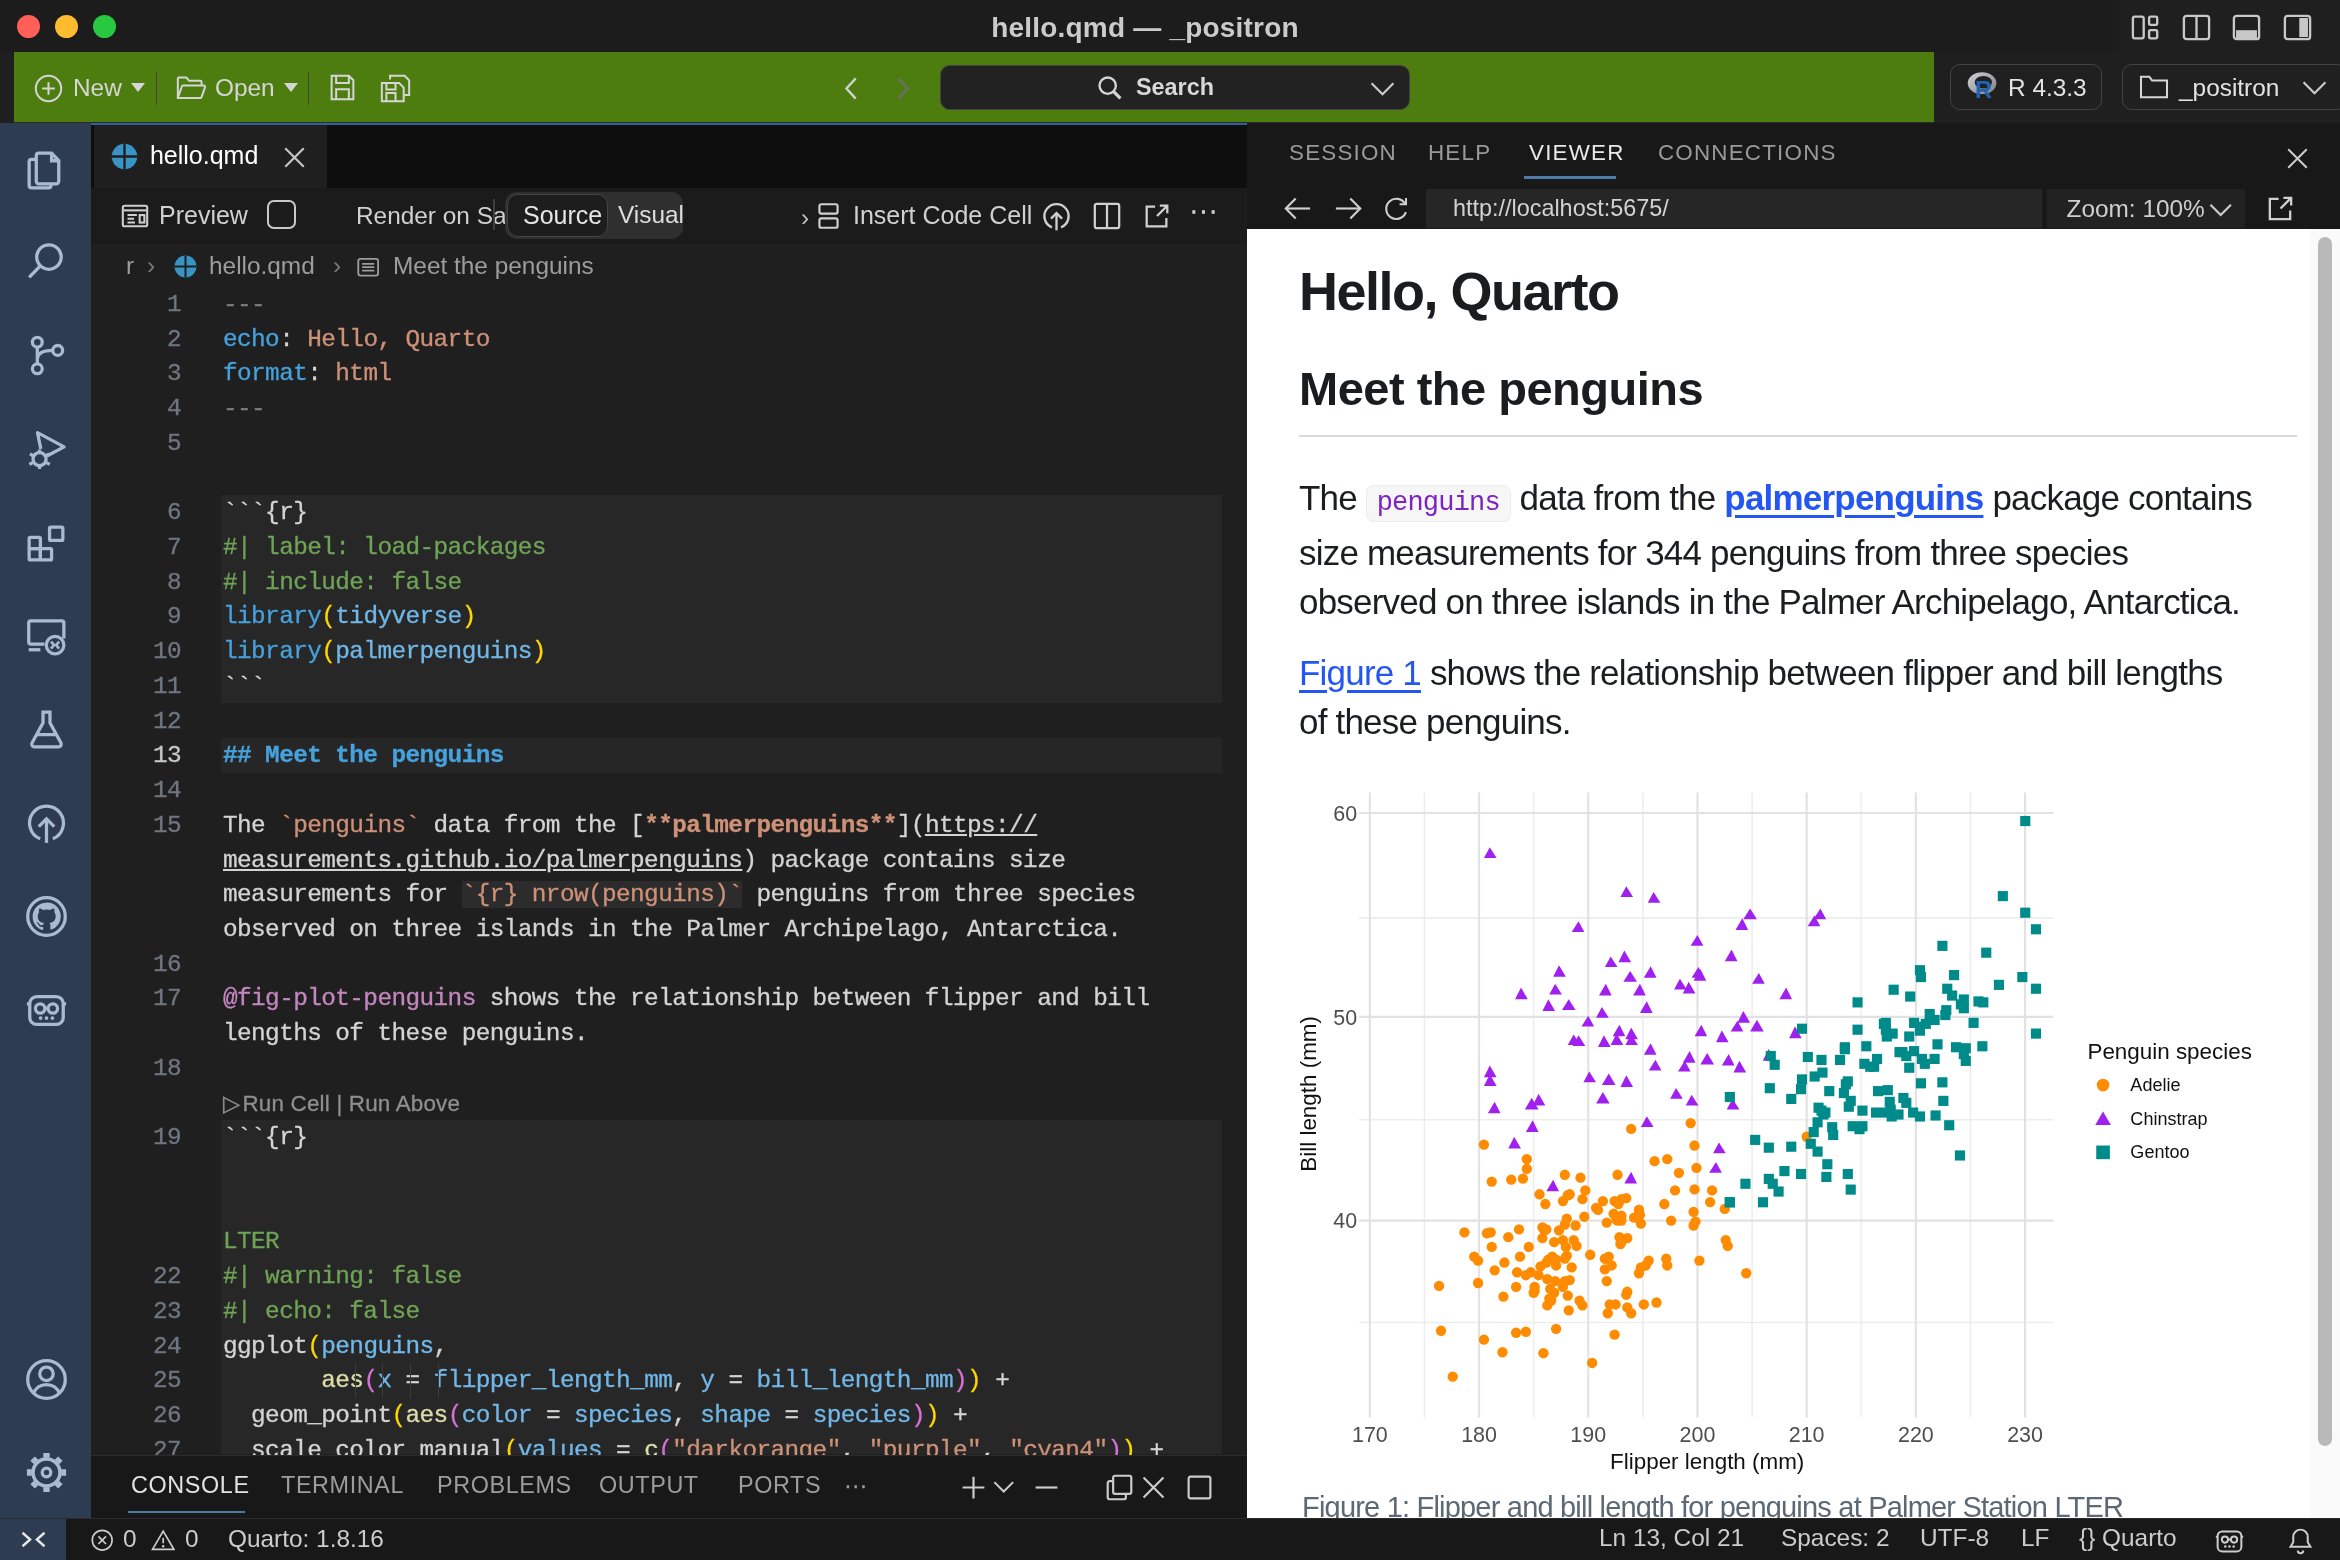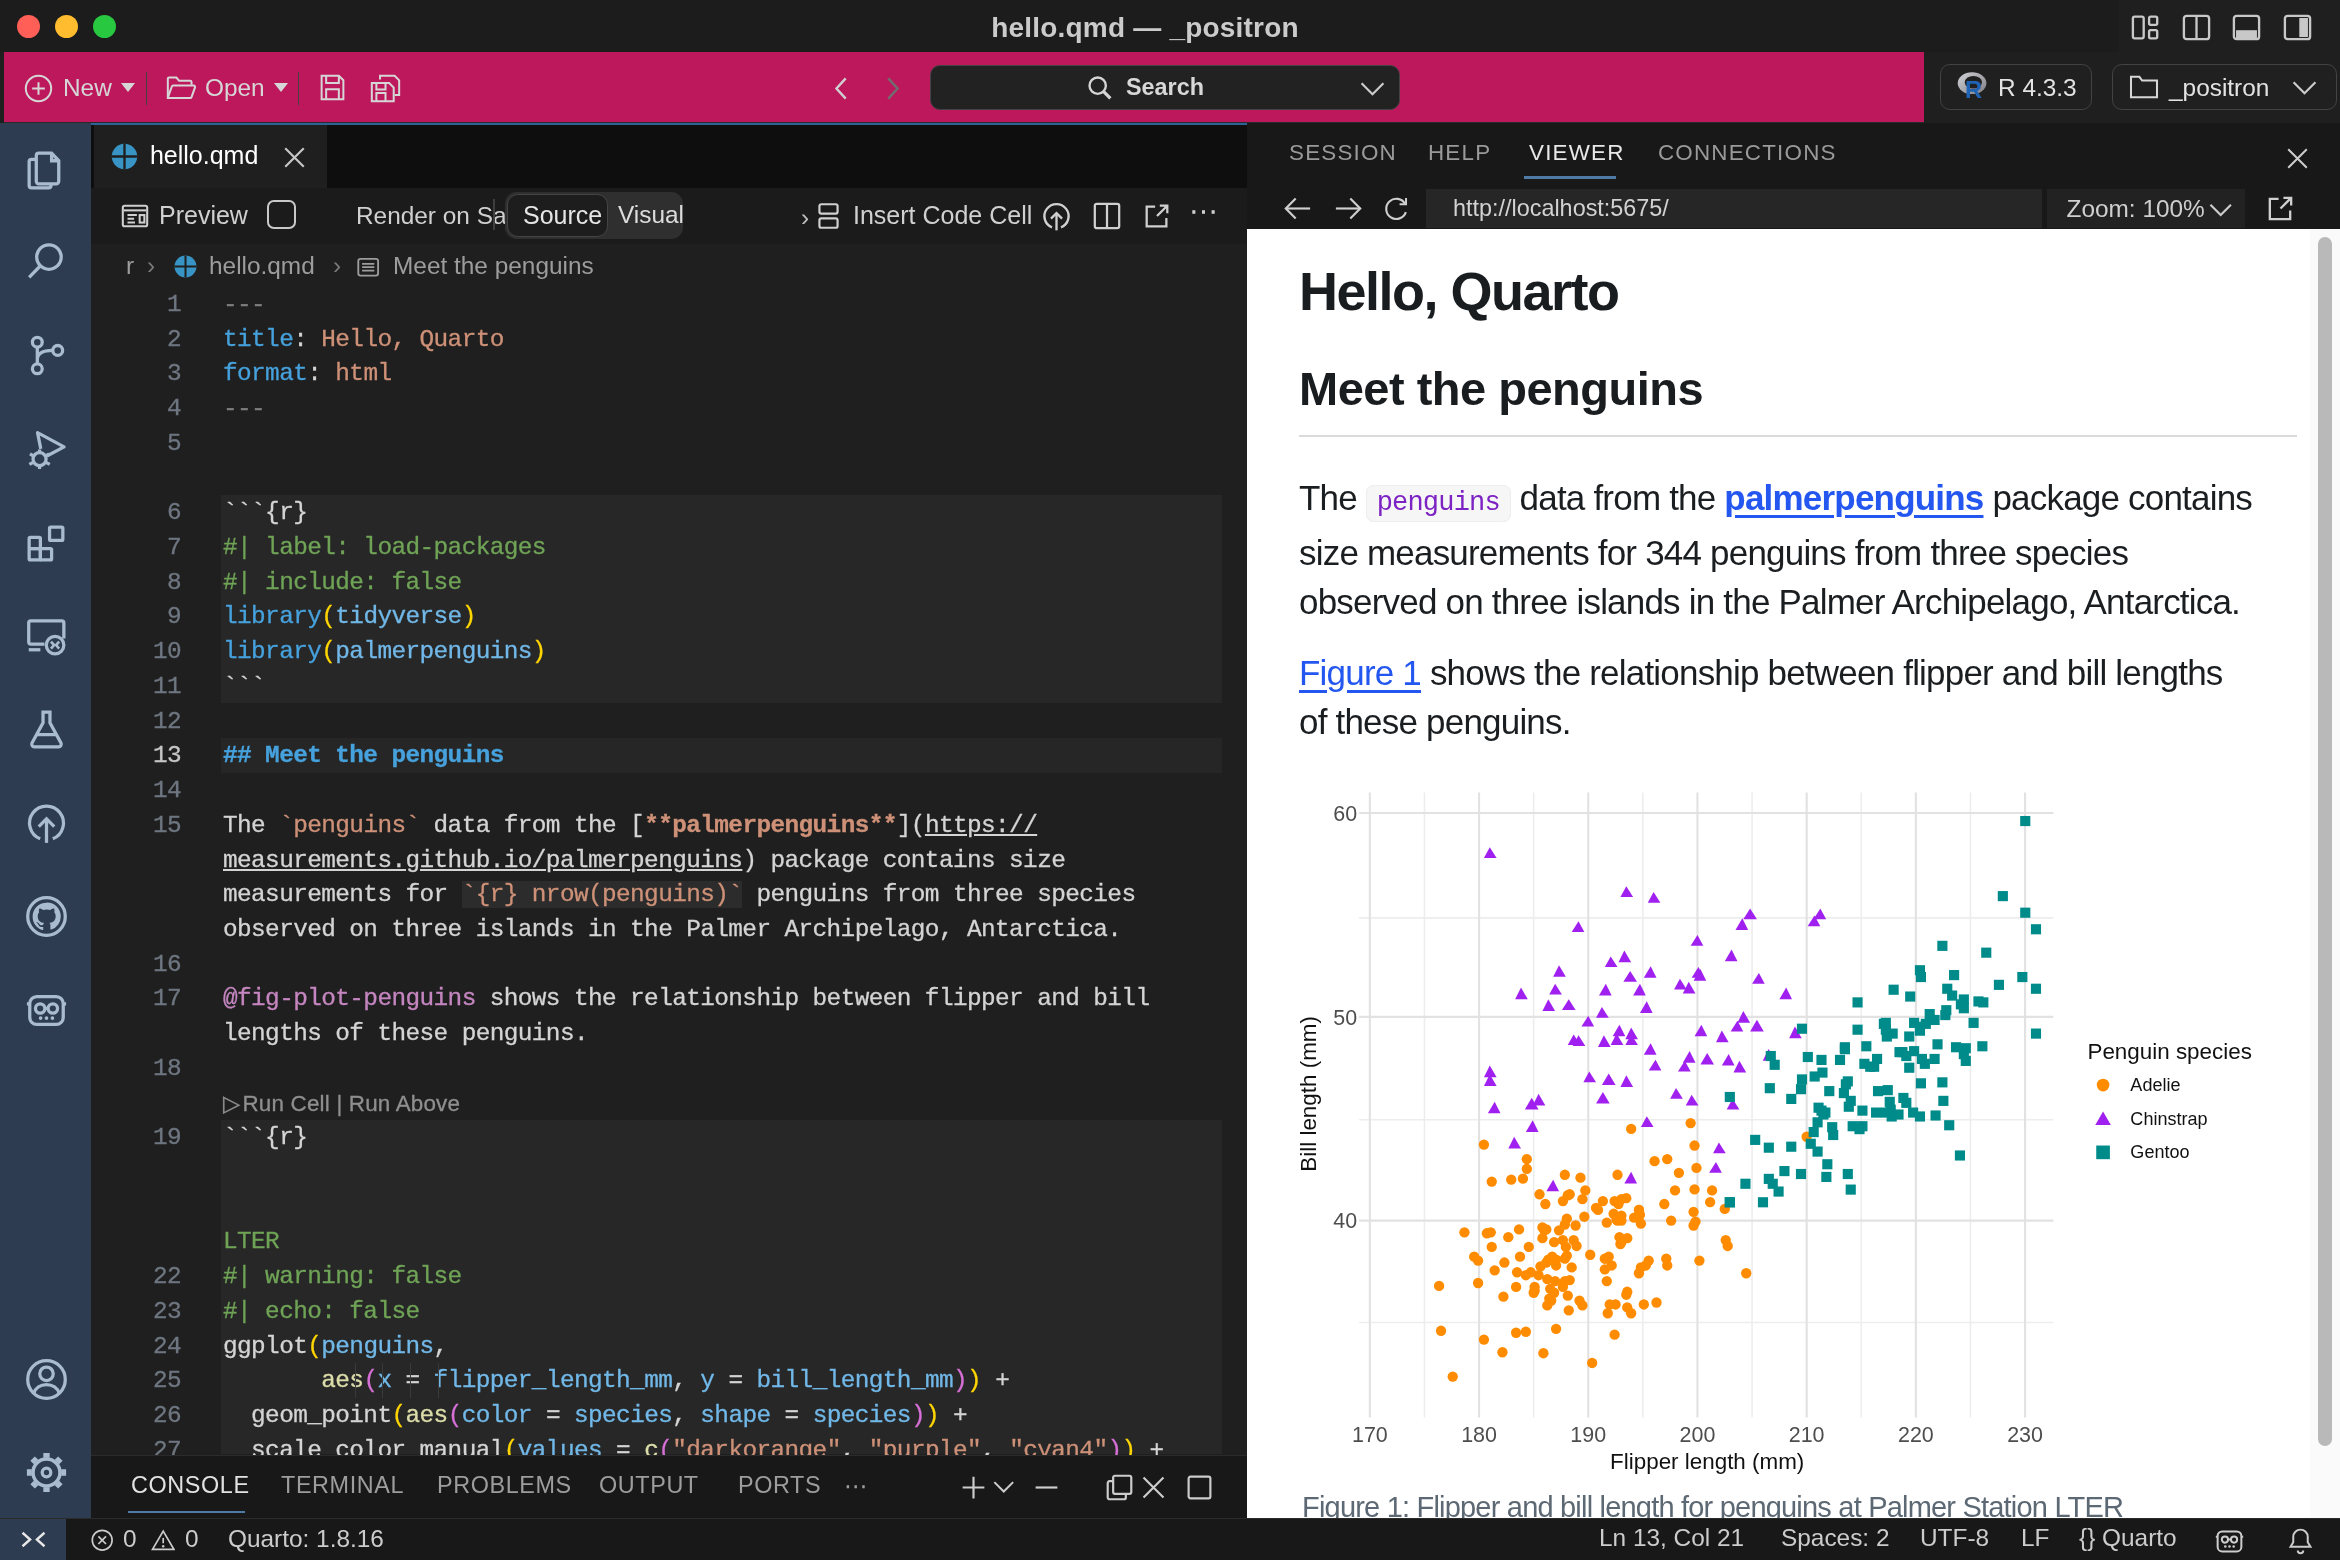--- a/index.html
+++ b/index.html
@@ -8,21 +8,21 @@
   .abs { position:absolute; }
   #app { position:relative; width:2341px; height:1560px; }
 
   
   #titlebar { left:0; top:0; width:2119px; height:52px; background:#1c1c1c; }
   .light { border-radius:50%; width:23.4px; height:23.4px; top:14.6px; }
   #title-text { width:2290px; top:11.7px; text-align:center; color:#cbcbcb; font-size:28px; font-weight:bold; letter-spacing:0.2px;}
   .winicon { top:13.7px; }
 
   
-  #toolbar { left:4px; top:52px; width:1920px; height:71px; background:#be185d; border-bottom:1px solid #2a2a2a;}
+  #toolbar { left:14px; top:52px; width:1920px; height:71px; background:#4d7c0f; border-bottom:1px solid #2a2a2a;}
   .tbtxt { color:#d6d6d6; font-size:24.4px; top:22.4px; }
   .tbsep { width:1px; height:33px; background:#434343; top:19.5px; }
   .caret { width:0; height:0; border-left:7.8px solid transparent; border-right:7.8px solid transparent; border-top:9.8px solid #d6d6d6; top:31px;}
   #searchbox { left:926px; top:12.7px; width:470px; height:45px; background:#222222; border:1px solid #434343; border-radius:9.8px; }
   #rbtn { left:1936px; top:11.7px; width:152px; height:46px; background:#202020; border:1px solid #434343; border-radius:9.8px; }
   #folderbtn { left:2108px; top:11.7px; width:225px; height:46px; background:#202020; border:1px solid #434343; border-radius:9.8px; }
 
   
   #activitybar { left:0; top:123px; width:91px; height:1396px; background:#2d3c50; }
   #activitybar svg { position:absolute; left:21.5px; }
@@ -365,21 +365,21 @@
             <path d="M4 5.8h8M4 8h8M4 10.2h8"></path>
           </g>
         </svg>
       <div class="abs" style="left:302px; top:7.8px;">Meet the penguins</div>
     </div>
     <div id="code" class="abs">
       <div class="cellbg" style="top:208px; height:208px;"></div>
       <div class="cellbg" style="top:833px; height:334px;"></div>
       <div class="cellbg" style="top:451px; height:35px; background:#262626;"></div>
       <div class="row" style="top:0px"><div class="num">1</div><span class="ct"><span class="gr">---</span></span></div>
-      <div class="row" style="top:35px"><div class="num">2</div><span class="ct"><span class="k">title</span><span class="w">: </span><span class="y">Hello, Quarto</span></span></div>
+      <div class="row" style="top:35px"><div class="num">2</div><span class="ct"><span class="k">echo</span><span class="w">: </span><span class="y">Hello, Quarto</span></span></div>
       <div class="row" style="top:69px"><div class="num">3</div><span class="ct"><span class="k">format</span><span class="w">: </span><span class="y">html</span></span></div>
       <div class="row" style="top:104px"><div class="num">4</div><span class="ct"><span class="gr">---</span></span></div>
       <div class="row" style="top:139px"><div class="num">5</div><span class="ct"></span></div>
       <div class="row" style="top:208px"><div class="num">6</div><span class="ct"><span class="w">```{r}</span></span></div>
       <div class="row" style="top:243px"><div class="num">7</div><span class="ct"><span class="g">#| label: load-packages</span></span></div>
       <div class="row" style="top:278px"><div class="num">8</div><span class="ct"><span class="g">#| include: false</span></span></div>
       <div class="row" style="top:312px"><div class="num">9</div><span class="ct"><span class="k">library</span><span class="b1">(</span><span class="pv">tidyverse</span><span class="b1">)</span></span></div>
       <div class="row" style="top:347px"><div class="num">10</div><span class="ct"><span class="k">library</span><span class="b1">(</span><span class="pv">palmerpenguins</span><span class="b1">)</span></span></div>
       <div class="row" style="top:382px"><div class="num">11</div><span class="ct"><span class="w">```</span></span></div>
       <div class="row" style="top:417px"><div class="num">12</div><span class="ct"></span></div>

